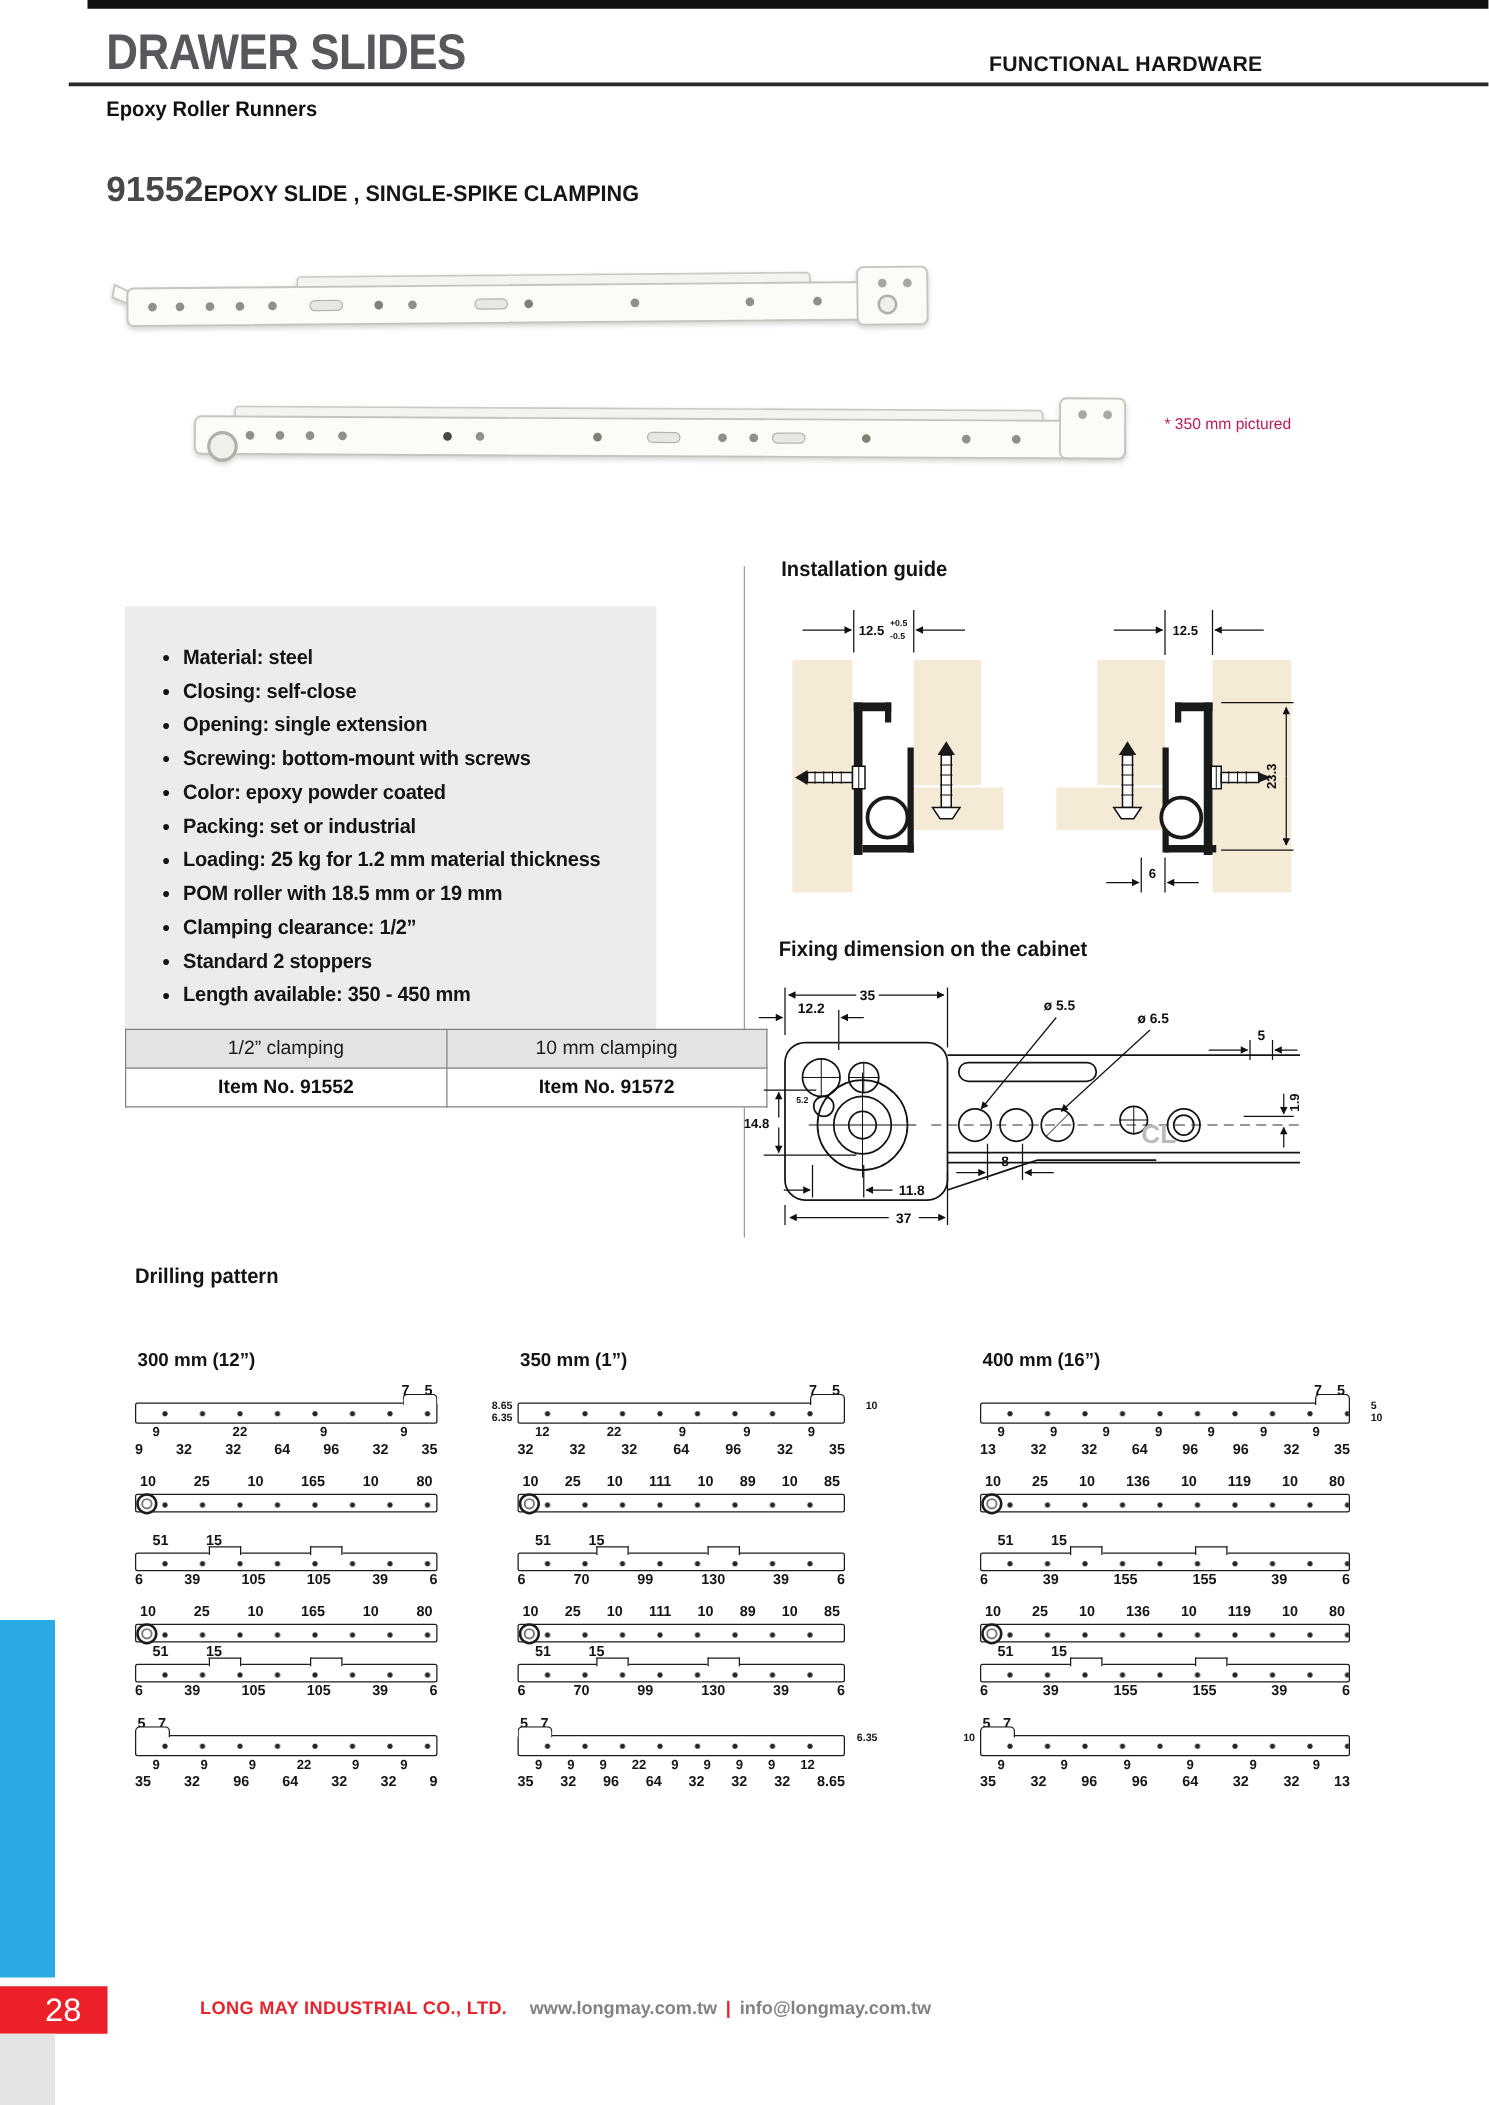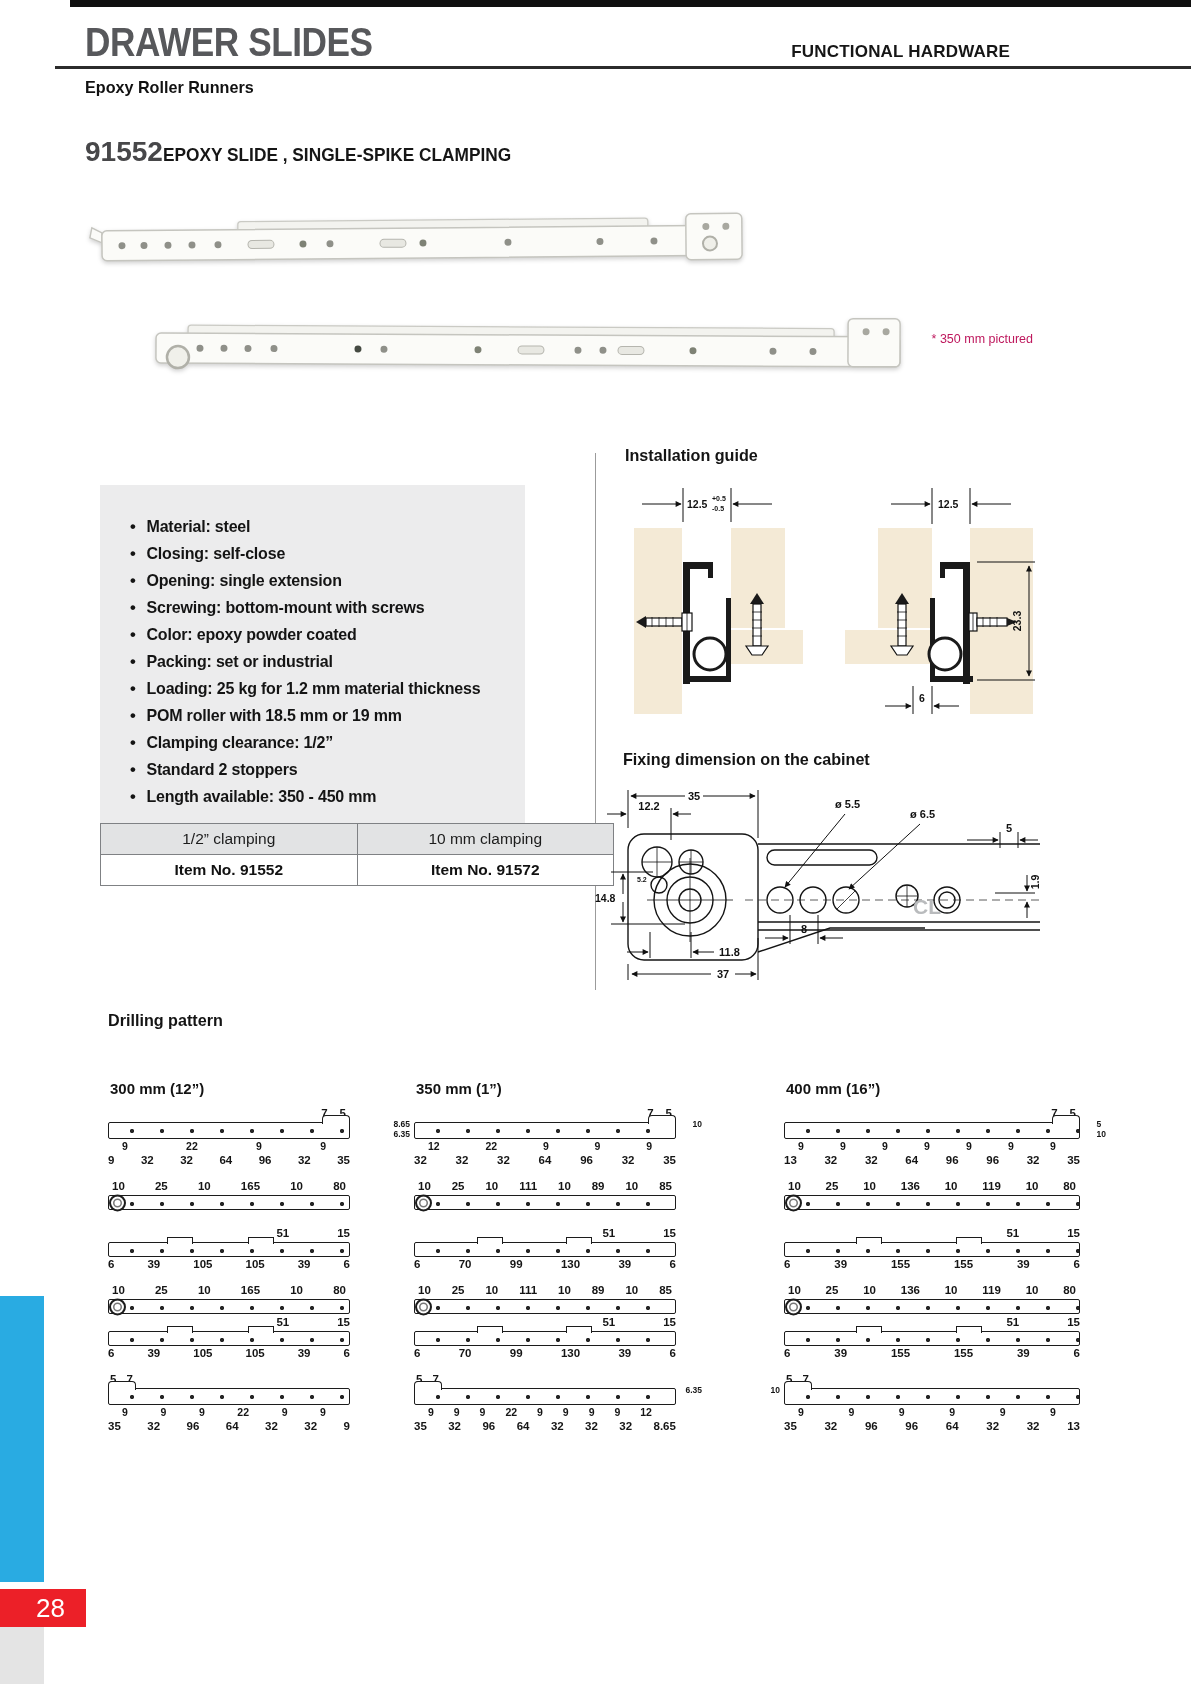--- a/index.html
+++ b/index.html
@@ -70,21 +70,21 @@
   .drill-col:nth-child(1){ left:0;    width:242px; }
   .drill-col:nth-child(2){ left:306px; width:262px; }
   .drill-col:nth-child(3){ left:676px; width:296px; }
   .drill-col-title { font-size:15px; font-weight:700; color:#141414; margin:0 0 10px 2px; white-space:nowrap; }
   .rail-block { position:relative; margin-bottom:12px; }
   .drill-col > .rail-block:nth-child(3){ margin-bottom:17px; }
   .drill-col > .rail-block:nth-child(5){ margin-bottom:2px; }
   .dims { display:flex; font:600 11.5px "Liberation Sans",sans-serif; color:#151515; height:14px; line-height:13px; }
   .dims.spread { justify-content:space-between; padding:0 4px; }
   .dims.align-right { justify-content:flex-end; gap:12px; padding-right:4px; }
-  .dims.align-left  { justify-content:flex-end; gap:48px; padding-left:14px; }
+  .dims.align-left  { justify-content:flex-start; gap:30px; padding-left:14px; }
   .dims.align-left-tight { justify-content:flex-start; gap:10px; padding-left:2px; }
   .dims.inner { justify-content:space-between; padding:0 24px 0 14px; font-size:10.5px; height:13px; }
   .dims.bottom { justify-content:space-between; margin-top:1px; }
   .rail { position:relative; height:15px; border:1.6px solid #1c1c1c; border-radius:2px; margin:1px 0;
           background-image:radial-gradient(circle, #262626 1.8px, rgba(0,0,0,0) 2.4px);
           background-size:30px 12px; background-position:8px 1.5px; background-repeat:repeat-x; }
   .rail.bracket-right, .rail.bracket-left { height:17px; }
   .rail.bracket-right::after { content:""; position:absolute; right:-1px; top:-8px; width:26px; height:8px;
           border:1.6px solid #1c1c1c; border-bottom:none; border-radius:4px 4px 0 0; background:#fff; }
   .rail.bracket-left::after  { content:""; position:absolute; left:-1px; top:-8px; width:26px; height:8px;
@@ -726,14 +726,18 @@
         </div>
       </div>
     </div>
 
 
   <div class="f-blue"></div>
   <div class="f-red">
     <div class="f-page">28</div>
   </div>
   <div class="f-gray"></div>
+  <div class="f-line">
+    <span class="f-company">LONG MAY INDUSTRIAL CO., LTD.</span>
+    <span class="f-links"><span>www.longmay.com.tw</span><span class="f-sep">|</span><span>info@longmay.com.tw</span></span>
+  </div>
 
 </div>
 
 </body></html>

